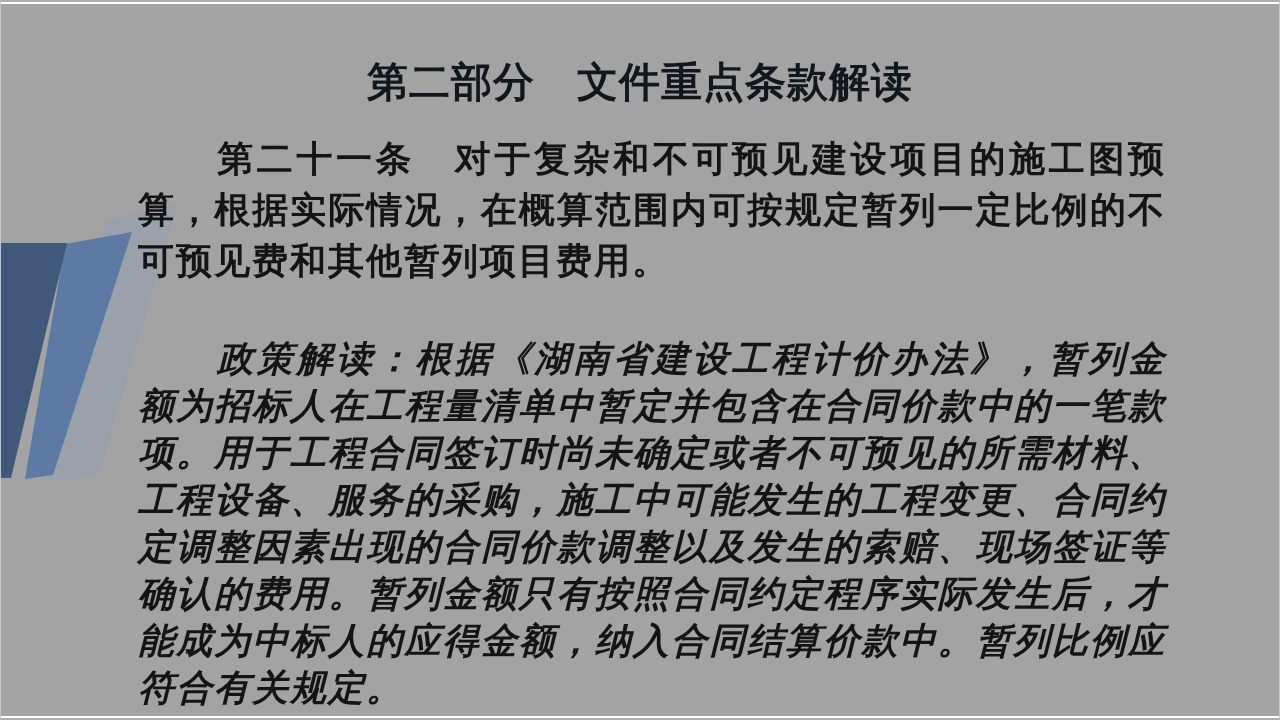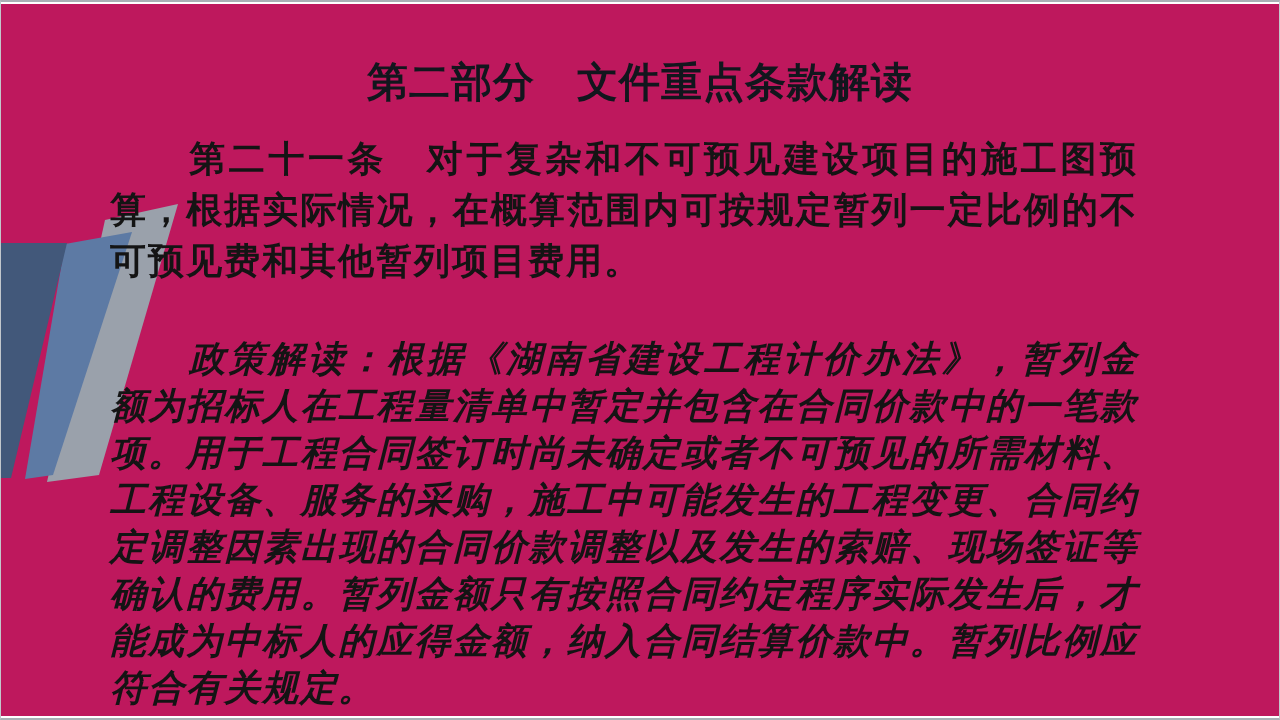--- a/index.html
+++ b/index.html
@@ -1,19 +1,19 @@
 <!DOCTYPE html>
 <html><head>
 <meta charset="utf-8">
 <style>
   html,body{margin:0;padding:0;background:#d8dadd;}
   .slide{
     position:relative;
     width:1280px;height:720px;
-    background:#be185d;
+    background:#a3a3a3;
     overflow:hidden;
     box-sizing:border-box;
     border-top:2px solid #a9afb5;
     border-bottom:2px solid #a9afb5;
     border-left:1px solid #c2c7cc;
     border-right:1px solid #c2c7cc;
     font-family:"Liberation Serif","DejaVu Serif",serif;
   }
   .slide::before{ 
     content:"";position:absolute;left:0;top:0;width:100%;height:2px;background:#ffffff;
@@ -31,21 +31,21 @@
     margin:0;
     text-align:center;
     font-size:41px;
     line-height:48px;
     font-weight:700;
     letter-spacing:1px;
     color:#12161d;
   }
   .content{
     position:absolute;
-    top:132px;left:109px;width:1028px;
+    top:132px;left:137px;width:1028px;
   }
   .content p{
     margin:0;
     font-size:36px;
     font-weight:700;
     color:#141414;
     letter-spacing:2px;
     text-align:justify;
     text-indent:2.2em;
   }

